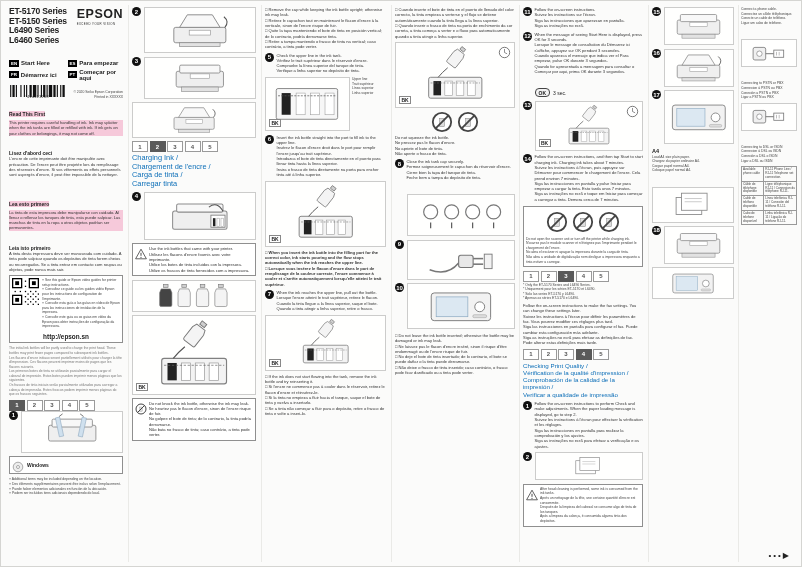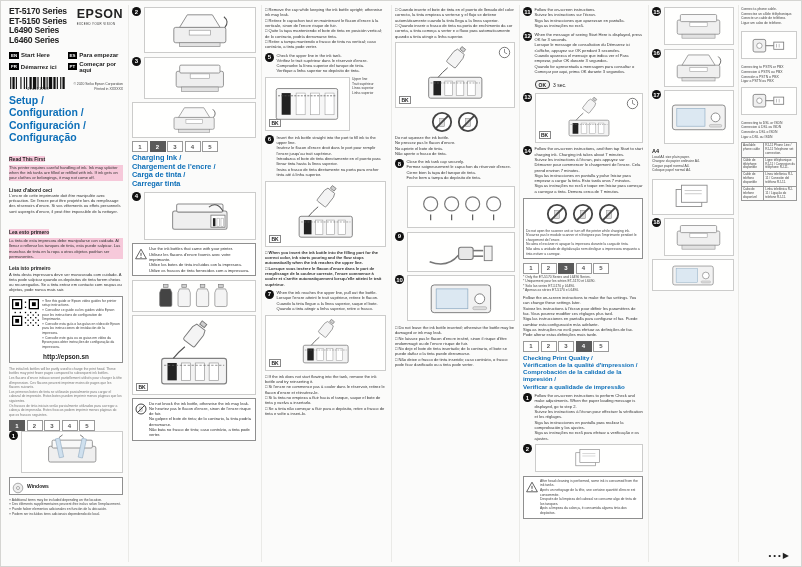--- a/index.html
+++ b/index.html
@@ -21,21 +21,21 @@
   .t5{font-size:5px;line-height:1.25;color:#222;}
   .gray{color:#777;}
   .hl{background:#f6c9da;}
   .blue{color:#0d6fb8;}
   .models{font-size:8.6px;font-weight:bold;line-height:1.12;letter-spacing:-0.2px;}
   .brand{font-size:12.5px;font-weight:bold;letter-spacing:0.5px;}
   .tagline{font-size:2.8px;letter-spacing:0.45px;color:#222;margin-top:1px;}
   .langrow{display:flex;align-items:center;gap:2px;margin-bottom:2px;}
   .badge{background:#000;color:#fff;font-size:4.4px;font-weight:bold;padding:1px 2px;flex:0 0 auto;}
   .langlabel{font-size:6px;font-weight:bold;line-height:1.05;}
-  .sectitle{font-weight:bold;font-size:7.4px;line-height:1.18;margin:2px 0 3px 0;}
+  .sectitle{font-weight:normal;font-size:7.4px;line-height:1.18;margin:2px 0 3px 0;}
   .sectitle.small{font-size:6.2px;}
   .tabs{display:flex;gap:1.5px;margin-top:2px;}
   .tab{width:14px;height:9px;border:0.5px solid #9a9a9a;background:#fff;color:#555;
        font-size:6px;font-weight:bold;display:flex;align-items:center;justify-content:center;}
   .tab.on{background:#5a5a5a;border-color:#5a5a5a;color:#fff;}
   .stepnum{width:9px;height:9px;border-radius:50%;background:#111;color:#fff;font-size:6px;font-weight:bold;
            display:inline-flex;align-items:center;justify-content:center;flex:0 0 auto;}
   .row{display:flex;gap:2.5px;align-items:flex-start;margin-bottom:3.5px;}
   .grow{flex:1;min-width:0;}
   .art{position:relative;border:0.5px solid #cccccb;background:#fffffe;display:flex;align-items:center;justify-content:center;overflow:hidden;}
@@ -51,21 +51,21 @@
   .okpill{display:inline-block;border:0.8px solid #444;border-radius:4px;font-size:5px;font-weight:bold;
           padding:0.5px 3px;background:#f2f2f2;}
   .prorow{display:flex;gap:4px;justify-content:center;margin:2px 0;}
   .pro{width:22px;height:22px;}
   .ptable{border-collapse:collapse;width:100%;margin-top:2px;}
   .ptable td{border:0.5px solid #999;font-size:3.1px;line-height:1.25;padding:1px;vertical-align:top;color:#444;}
   .pagination{position:absolute;right:10px;bottom:6px;font-size:8px;color:#222;letter-spacing:2px;}
   .a4tag{font-size:5.5px;font-weight:bold;margin:1px 0;}
   .footnote{font-size:3.4px;line-height:1.35;color:#444;margin-top:1px;}
   .winbox{border:0.6px solid #8f8f8f;display:flex;align-items:center;gap:3px;padding:2px;margin-bottom:3px;background:#fff;}
-  .mb2{margin-bottom:6px;} .mb3{margin-bottom:3px;}
+  .mb2{margin-bottom:14px;} .mb3{margin-bottom:3px;}
 </style>
 </head>
 <body>
 
 <div class="sheet">
 
   <div class="vrule" style="left:127px"></div>
   <div class="vrule" style="left:260px"></div>
   <div class="vrule" style="left:390px"></div>
   <div class="vrule" style="left:518px"></div>
@@ -123,24 +123,20 @@
               <rect x="42" y="0" width="1" height="14" fill="#111"></rect>
               <rect x="45" y="0" width="1" height="14" fill="#111"></rect>
               <rect x="47" y="0" width="2" height="14" fill="#111"></rect>
             </svg></div>
         <div class="bartext">*414413208*</div>
       </div>
       <div class="t3 pre grow" style="text-align:right;">© 2020 Seiko Epson Corporation
 Printed in XXXXXX</div>
     </div>
 
-    <div class="blue pre mb3" style="font-size:10.5px;font-weight:bold;line-height:1.18;">Setup /
-Configuration /
-Configuración /
-Configuração</div>
 
     <div class="mb3">
       <div class="t5 hl" style="font-weight:bold;display:inline-block;">Read This First</div>
       <div class="t4 hl mb2">This printer requires careful handling of ink. Ink may splatter when the ink tanks are filled or refilled with ink. If ink gets on your clothes or belongings, it may not come off.</div>
       <div class="t5" style="font-weight:bold;">Lisez d'abord ceci</div>
       <div class="t4 mb2">L'encre de cette imprimante doit être manipulée avec précaution. De l'encre peut être projetée lors du remplissage des réservoirs d'encre. Si vos vêtements ou effets personnels sont aspergés d'encre, il peut être impossible de la nettoyer.</div>
       <div class="t5 hl" style="font-weight:bold;display:inline-block;">Lea esto primero</div>
       <div class="t4 hl mb2">La tinta de esta impresora debe manipularse con cuidado. Al llenar o rellenar los tanques de tinta, esta puede salpicar. Las manchas de tinta en la ropa u otros objetos podrían ser permanentes.</div>
       <div class="t5" style="font-weight:bold;">Leia isto primeiro</div>
       <div class="t4">A tinta desta impressora deve ser manuseada com cuidado. A tinta pode salpicar quando os depósitos de tinta forem cheios ou recarregados. Se a tinta entrar em contacto com roupas ou objetos, pode nunca mais sair.</div>

